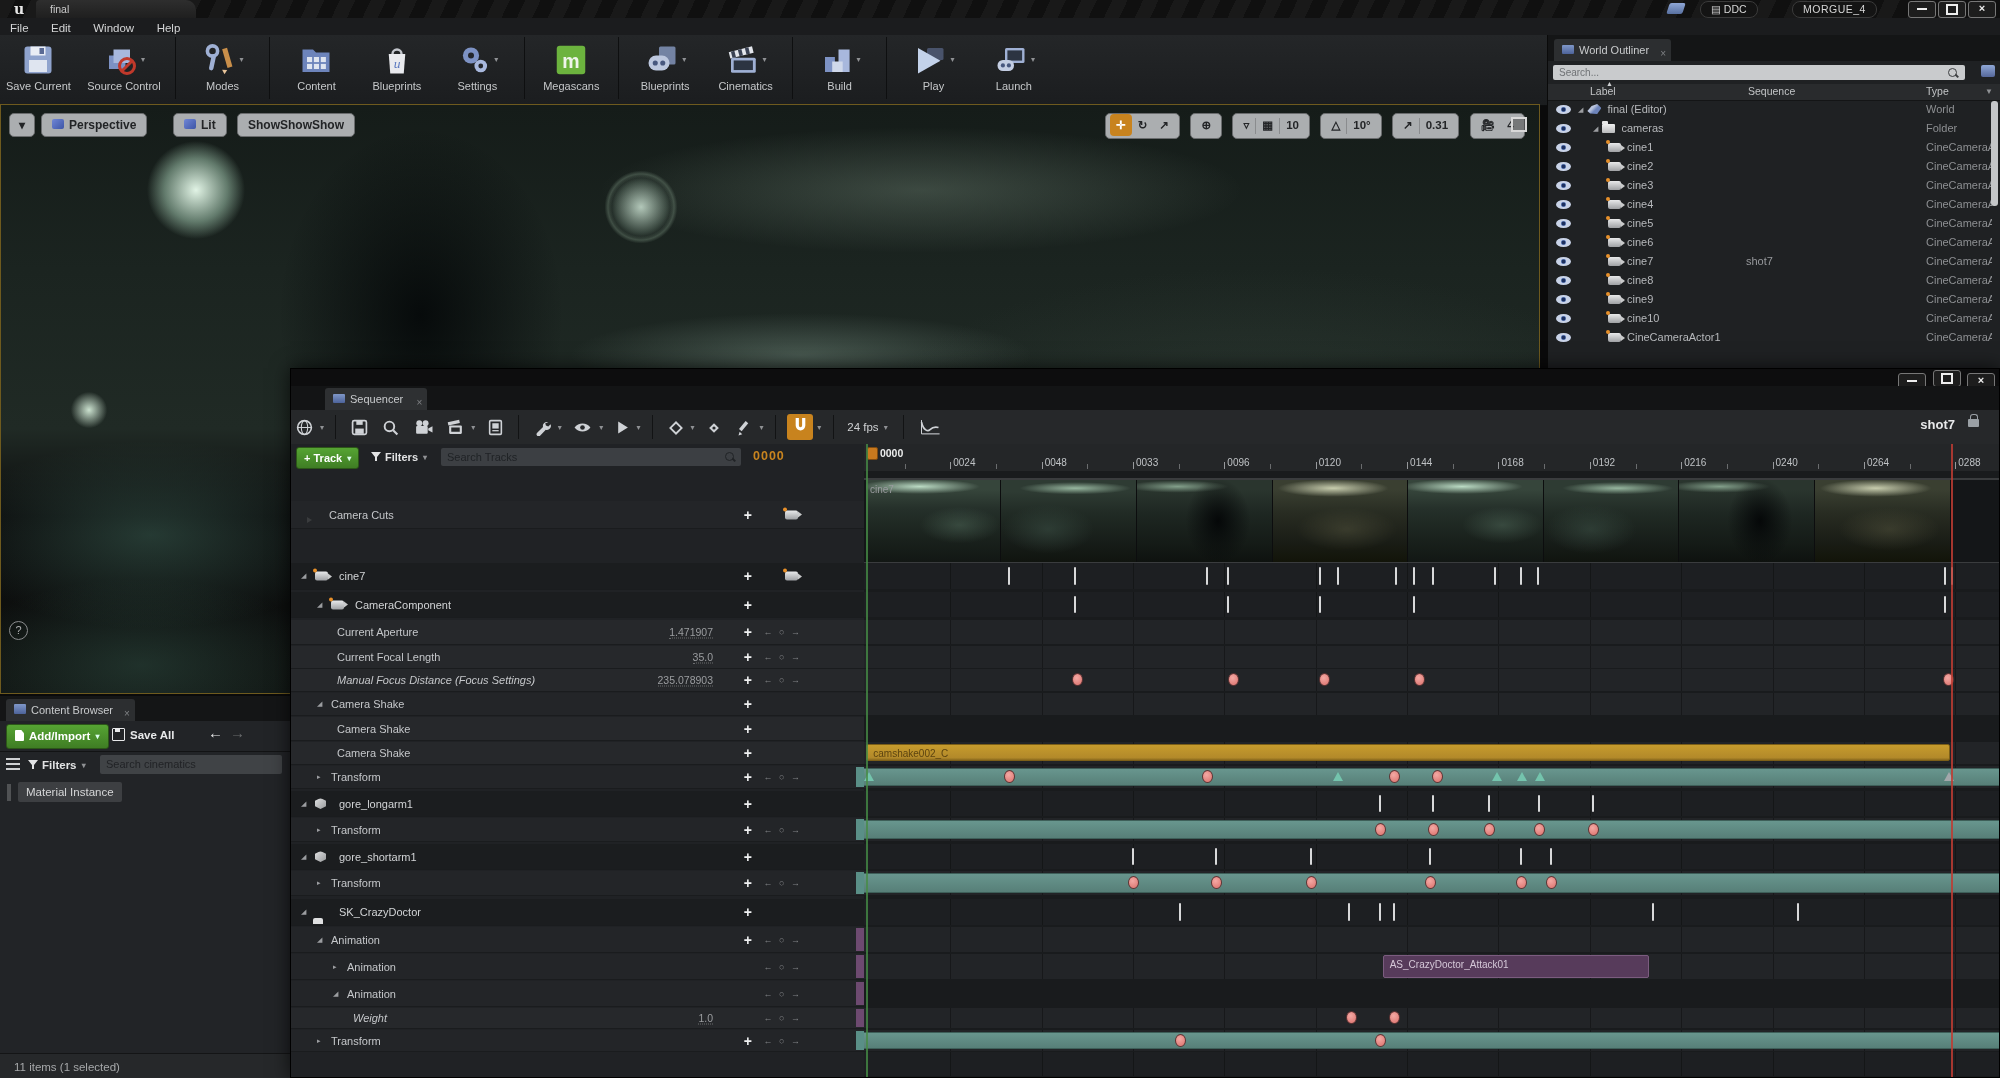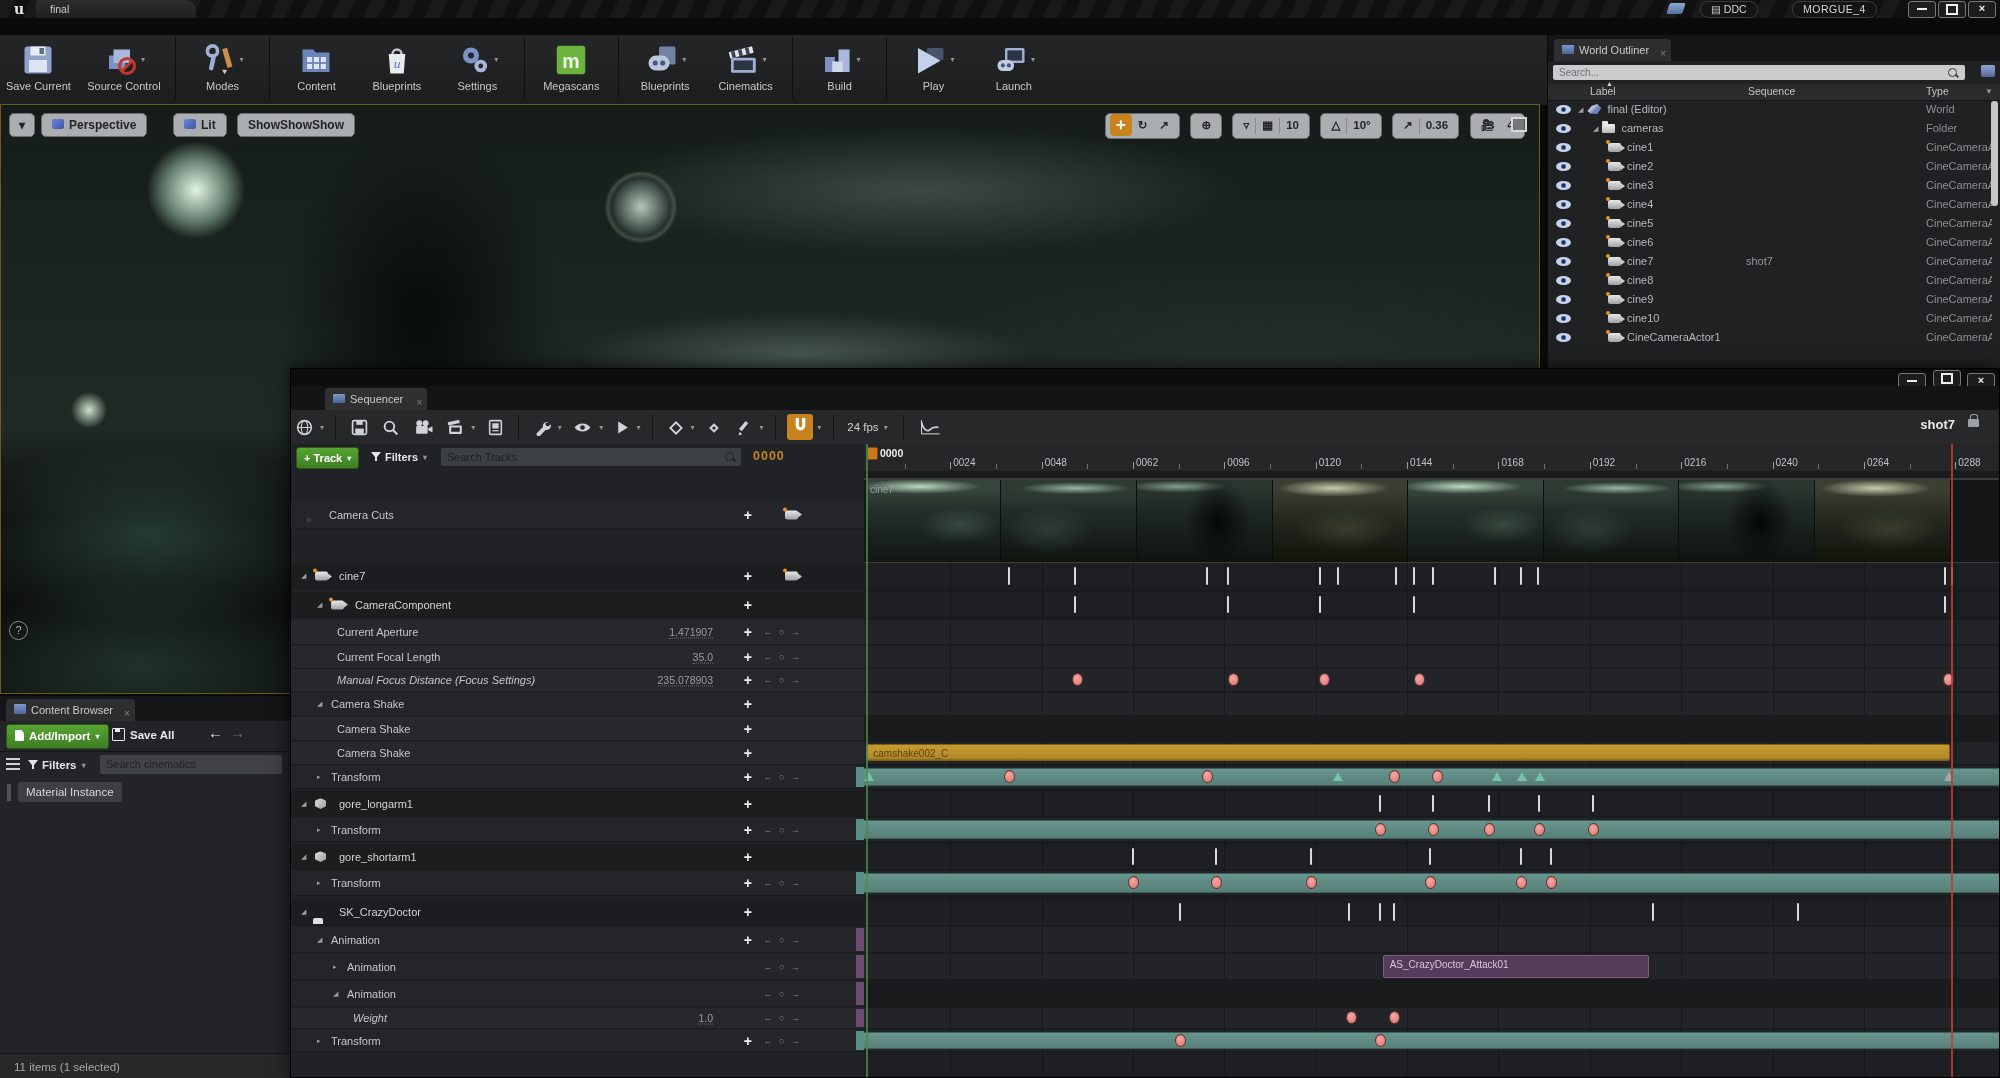--- a/index.html
+++ b/index.html
@@ -243,20 +243,26 @@
     <div id="ue-logo" class="abs">u</div>
     <div id="app-tab" class="abs">final</div>
     <div id="cap-icon" class="abs"></div>
     <div id="ddc-pill" class="abs tb-pill">▤ <span>DDC</span></div>
     <div id="proj-pill" class="abs tb-pill">MORGUE_4</div>
     <div class="abs wc" style="left:1908px"><span class="bar"></span></div>
     <div class="abs wc" style="left:1938px"><span class="box"></span></div>
     <div class="abs wc" style="left:1968px">×</div>
   </div>
 
+  <div id="menubar" class="abs">
+    <span class="menu-item">File</span>
+    <span class="menu-item">Edit</span>
+    <span class="menu-item">Window</span>
+    <span class="menu-item">Help</span>
+  </div>
 
   <div id="main-toolbar" class="abs">
     <div class="tbtn">
       <span class="tbi"><svg viewBox="0 0 24 24" width="36" height="36">
             <rect x="3" y="3" width="18" height="18" rx="2" fill="#8fa3cd"></rect>
             <rect x="7" y="3" width="10" height="6" fill="#e9edf5"></rect>
             <rect x="13" y="4" width="3" height="4" fill="#5a6a94"></rect>
             <rect x="6" y="12" width="12" height="8" fill="#dfe5f0"></rect>
           </svg></span>
       <span class="tbl">Save Current</span>
@@ -375,21 +381,21 @@
   <div id="viewport" class="abs">
     <div id="vp-caret" class="vp-pill">▾</div>
     <div id="vp-persp" class="vp-pill"><span class="vp-ico"></span><span>Perspective</span></div>
     <div id="vp-lit" class="vp-pill"><span class="vp-ico"></span><span>Lit</span></div>
     <div id="vp-show" class="vp-pill"><span>Show</span><span>Show</span><span></span>Show</div>
     <div id="vp-snapbar">
       <span class="snap-grp"><span class="snap-cell active">✛</span><span class="snap-cell">↻</span><span class="snap-cell">↗</span></span>
       <span class="snap-grp"><span class="snap-cell">⊕</span></span>
       <span class="snap-grp"><span class="snap-cell">▿</span><span class="snap-div"></span><span class="snap-cell">▦</span><span class="snap-div"></span><span class="snap-cell">10</span></span>
       <span class="snap-grp"><span class="snap-cell">△</span><span class="snap-div"></span><span class="snap-cell">10°</span></span>
-      <span class="snap-grp"><span class="snap-cell">↗</span><span class="snap-div"></span><span class="snap-cell">0.36</span></span>
+      <span class="snap-grp"><span class="snap-cell">↗</span><span class="snap-div"></span><span class="snap-cell">0.31</span></span>
       <span class="snap-grp"><span class="snap-cell">🎥︎</span><span class="snap-cell">4</span></span>
     </div>
     <div id="vp-max"></div>
     <div id="vp-help">?</div>
   </div>
 
   <div id="outliner" class="abs">
     <div id="ol-tabrow">
       <div id="ol-tab"><span class="tab-film"></span><span>World Outliner</span><span class="tab-x">×</span></div>
     </div>
@@ -589,21 +595,21 @@
     <div id="seq-ruler">
       <div id="playhead"></div>
       <div id="ph-label">0000</div>
     <span class="rl-tick" style="left: 7.6%;"></span>
         <span class="rl-label" style="left: 7.6%;">0024</span>
         <span class="rl-minor" style="left: 3.58%;"></span>
         <span class="rl-tick" style="left: 15.65%;"></span>
         <span class="rl-label" style="left: 15.65%;">0048</span>
         <span class="rl-minor" style="left: 11.63%;"></span>
         <span class="rl-tick" style="left: 23.7%;"></span>
-        <span class="rl-label" style="left: 23.7%;">0062</span>
+        <span class="rl-label" style="left: 23.7%;">0033</span>
         <span class="rl-minor" style="left: 19.68%;"></span>
         <span class="rl-tick" style="left: 31.75%;"></span>
         <span class="rl-label" style="left: 31.75%;">0096</span>
         <span class="rl-minor" style="left: 27.73%;"></span>
         <span class="rl-tick" style="left: 39.8%;"></span>
         <span class="rl-label" style="left: 39.8%;">0120</span>
         <span class="rl-minor" style="left: 35.78%;"></span>
         <span class="rl-tick" style="left: 47.85%;"></span>
         <span class="rl-label" style="left: 47.85%;">0144</span>
         <span class="rl-minor" style="left: 43.83%;"></span>

